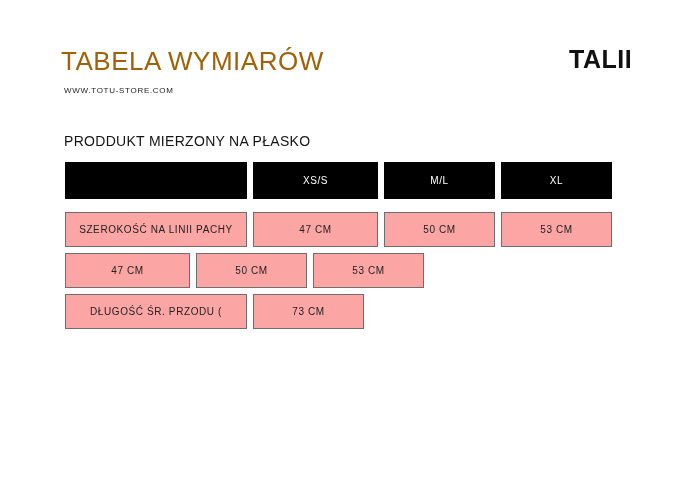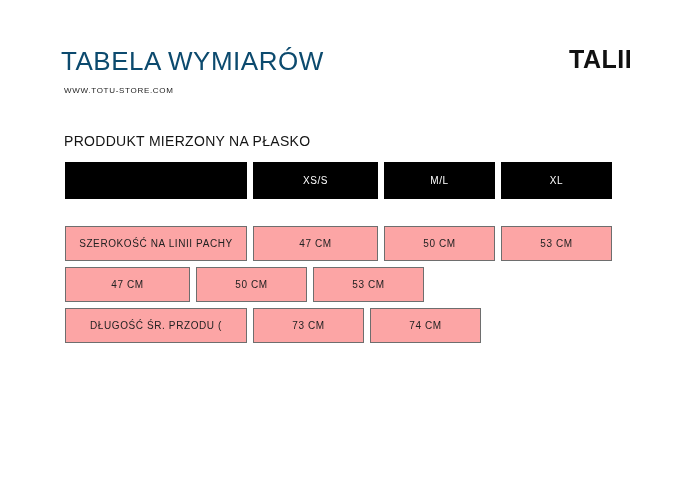--- a/index.html
+++ b/index.html
@@ -15,21 +15,21 @@
     color: #1a1a1a;
     overflow: hidden;
   }
   .page-title {
     position: absolute;
     left: 61px;
     top: 46px;
     font-size: 26px;
     font-weight: 400;
     letter-spacing: 0.5px;
-    color: #0c4a6e;
+    color: #a16207;
     white-space: nowrap;
   }
   .site-url {
     position: absolute;
     left: 64px;
     top: 86px;
     font-size: 8px;
     letter-spacing: 0.7px;
     color: #222222;
     white-space: nowrap;
@@ -59,21 +59,21 @@
     left: 65px;
     top: 162px;
     width: 576px;
   }
   .t-row {
     display: flex;
     gap: 6px;
     margin-bottom: 6px;
   }
   .t-row.header-row {
-    margin-bottom: 27px;
+    margin-bottom: 13px;
   }
   .cell {
     box-sizing: border-box;
     display: flex;
     align-items: center;
     justify-content: center;
     font-size: 10px;
     letter-spacing: 0.6px;
     white-space: nowrap;
   }
@@ -120,16 +120,15 @@
   <div class="t-row">
     <div class="cell c1 dcell">47 CM</div>
     <div class="cell c2 dcell">50 CM</div>
     <div class="cell c3 dcell">53 CM</div>
   </div>
 
 
   <div class="t-row">
     <div class="cell c0 dcell">DŁUGOŚĆ ŚR. PRZODU (</div>
     <div class="cell c2 dcell">73 CM</div>
-    <div class="cell c3 dcell">74 CM</div>
   </div>
 
 </div>
 
 </body></html>

